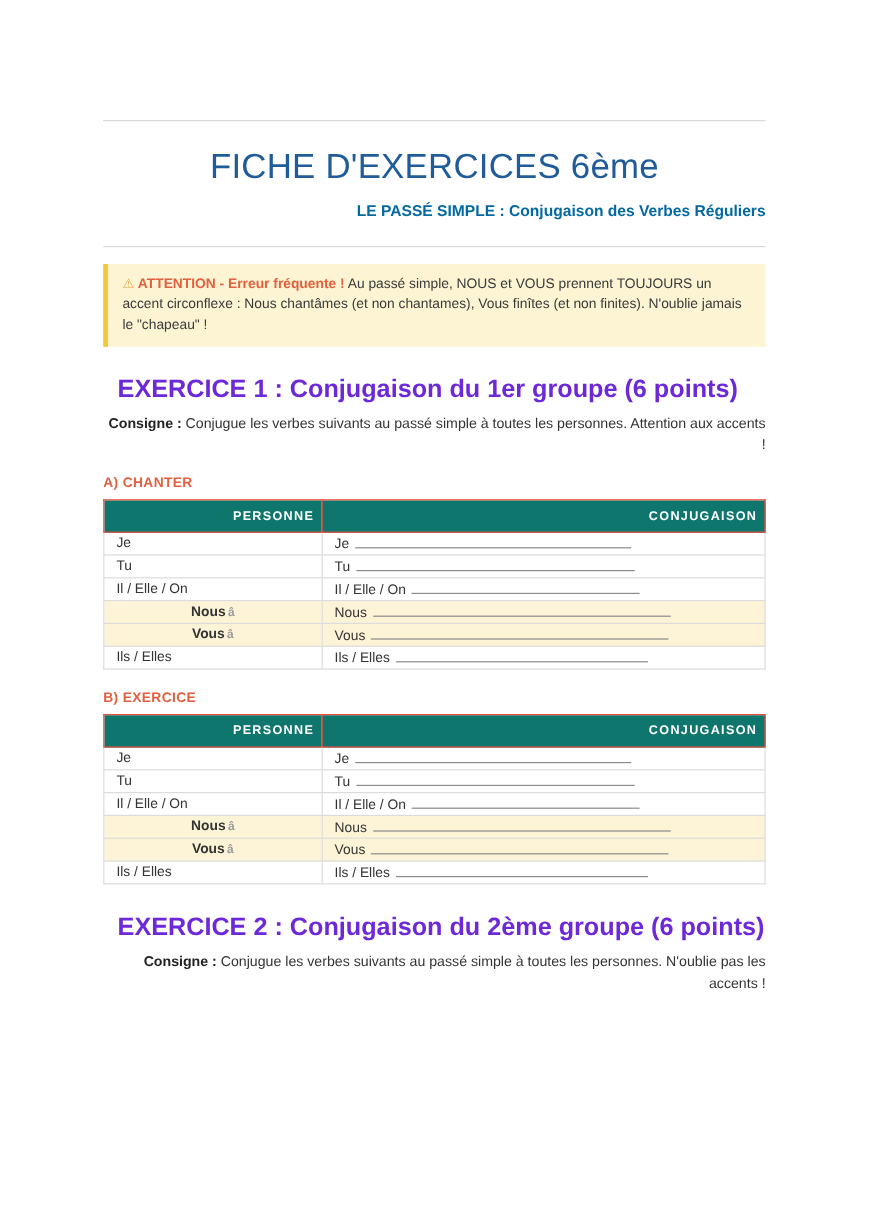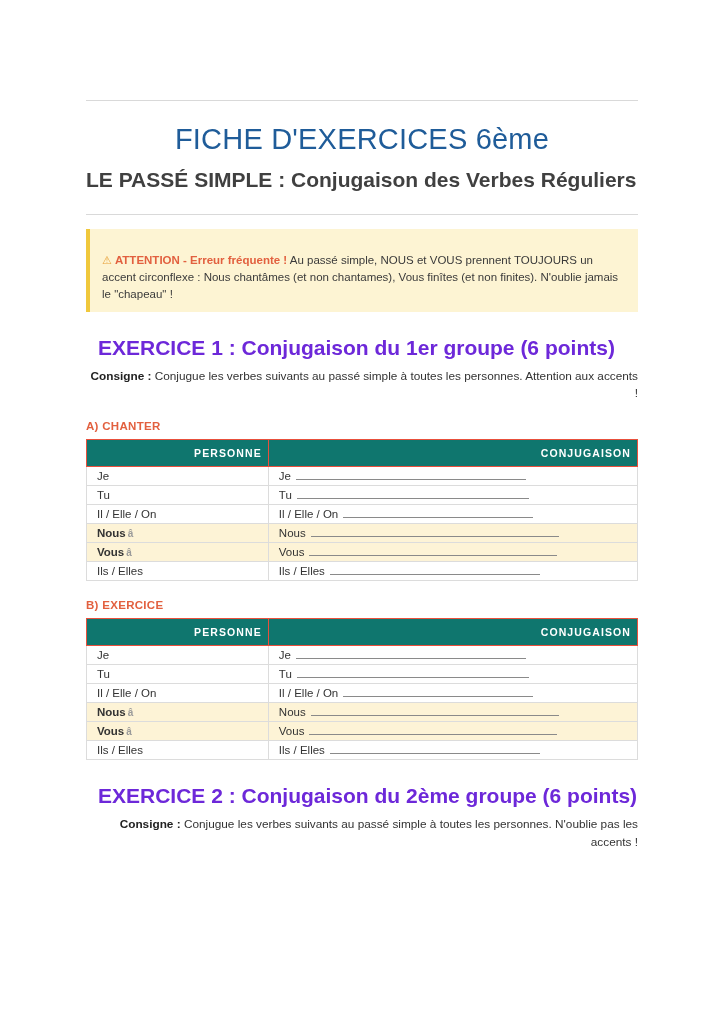--- a/index.html
+++ b/index.html
@@ -28,34 +28,34 @@
   h1.doc-title {
     margin: 22px 0 0 0;
     text-align: center;
     font-size: 29px;
     font-weight: normal;
     color: #1f5c99;
     letter-spacing: 0.2px;
   }
   h2.doc-subtitle {
     margin: 12px 0 0 0;
-    text-align: left;
-    font-size: 21px;
-    font-weight: bold;
-    color: #404040;
+    text-align: right;
+    font-size: 13px;
+    font-weight: bold;
+    color: #0369a1;
   }
   .subtitle-rule {
     margin-top: 22px;
     border-top: 1px solid #d9d9d9;
   }
   .warning-box {
     margin-top: 14px;
     background: #fdf4d3;
     border-left: 4px solid #f0c83c;
-    padding: 23px 12px 10px 12px;
+    padding: 9px 12px 10px 12px;
     font-size: 11.5px;
     line-height: 1.45;
     color: #3a3a3a;
   }
   .warning-box .warn-icon {
     color: #e8a33d;
     font-size: 11px;
     margin-right: 3px;
   }
   .warning-box .warn-label {
@@ -108,20 +108,21 @@
     height: 14px;
   }
   table.conj td.col-person {
     width: 33%;
   }
   table.conj tr.highlight td {
     background: #fdf3d6;
   }
   table.conj tr.highlight td.col-person {
     font-weight: bold;
+    text-align: center;
   }
   .accent-mark {
     color: #9a9a9a;
     font-size: 10px;
     margin-left: 2px;
   }
   .blank {
     display: inline-block;
     border-bottom: 1px solid #8a8a8a;
     height: 9px;

